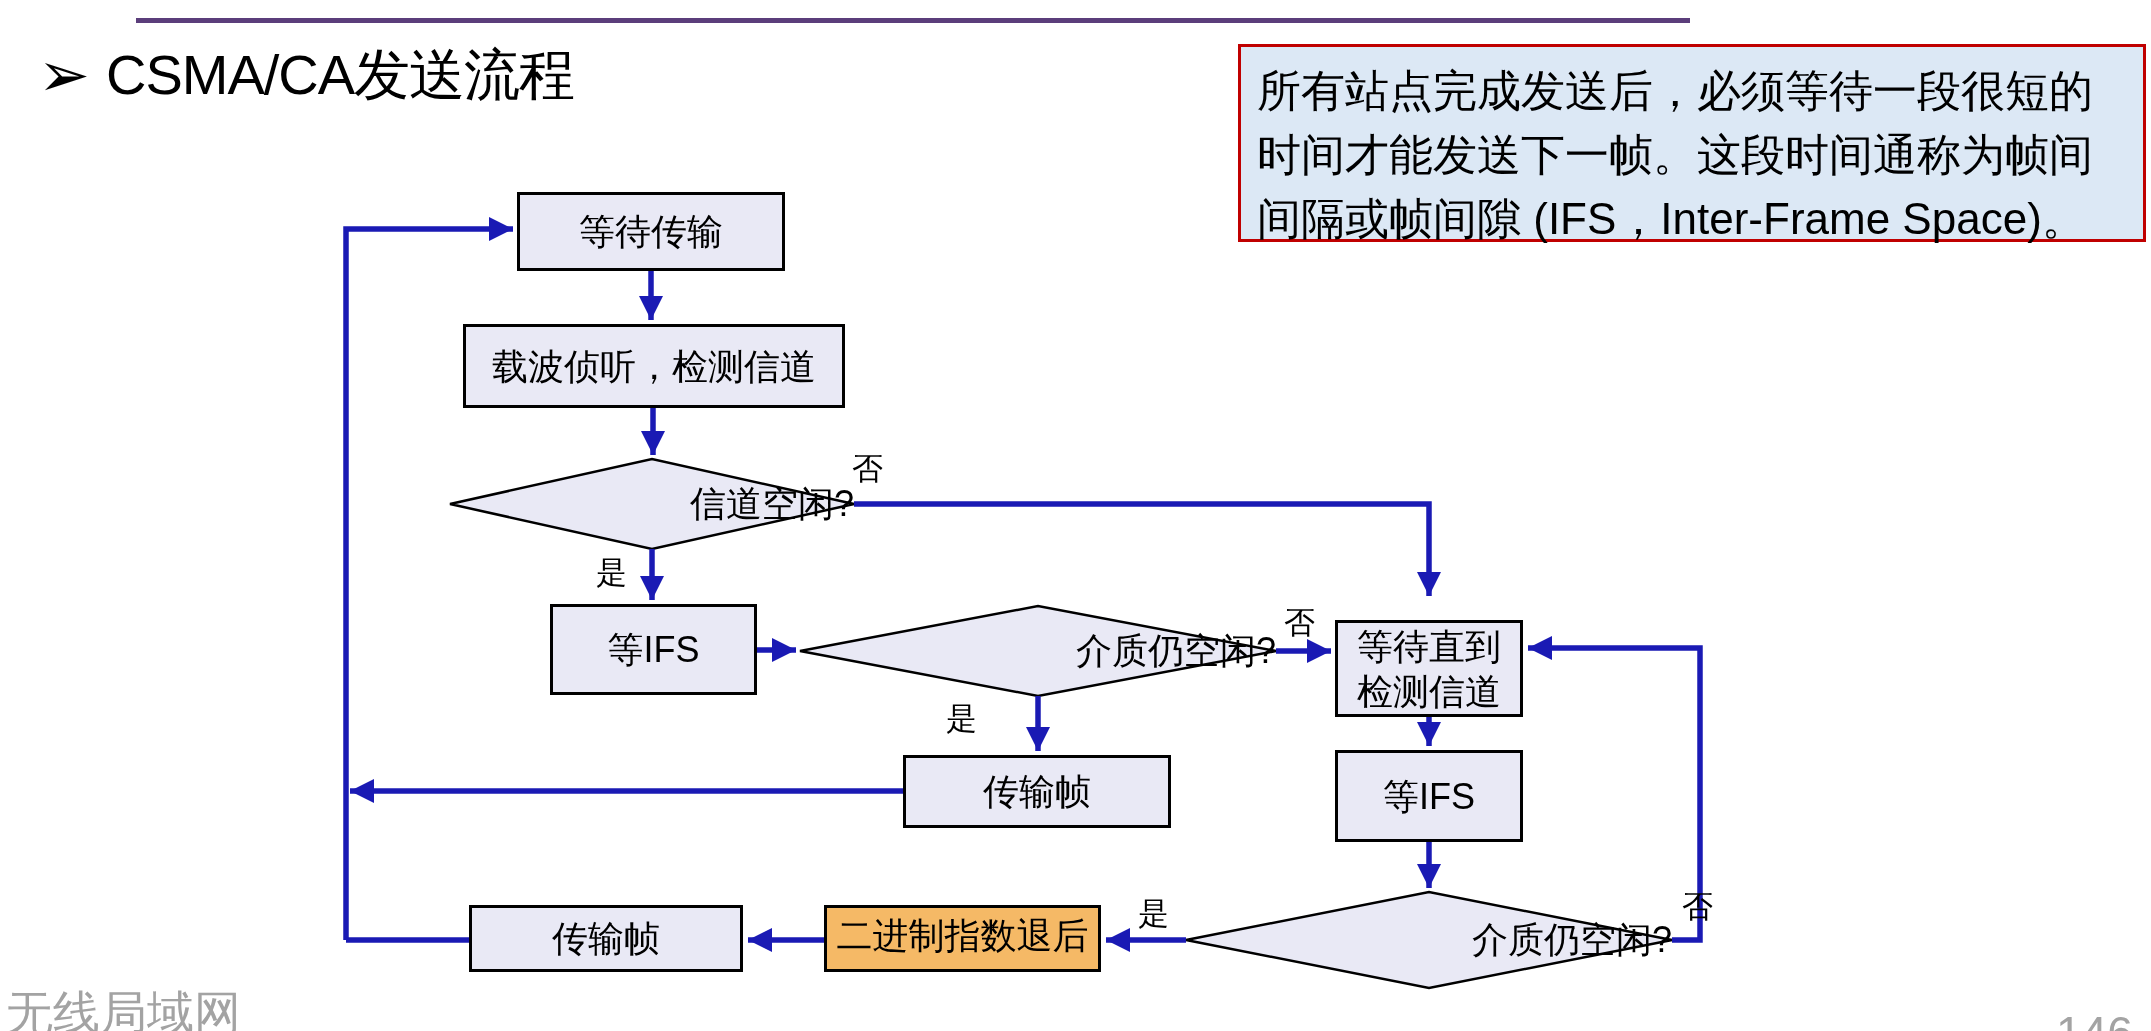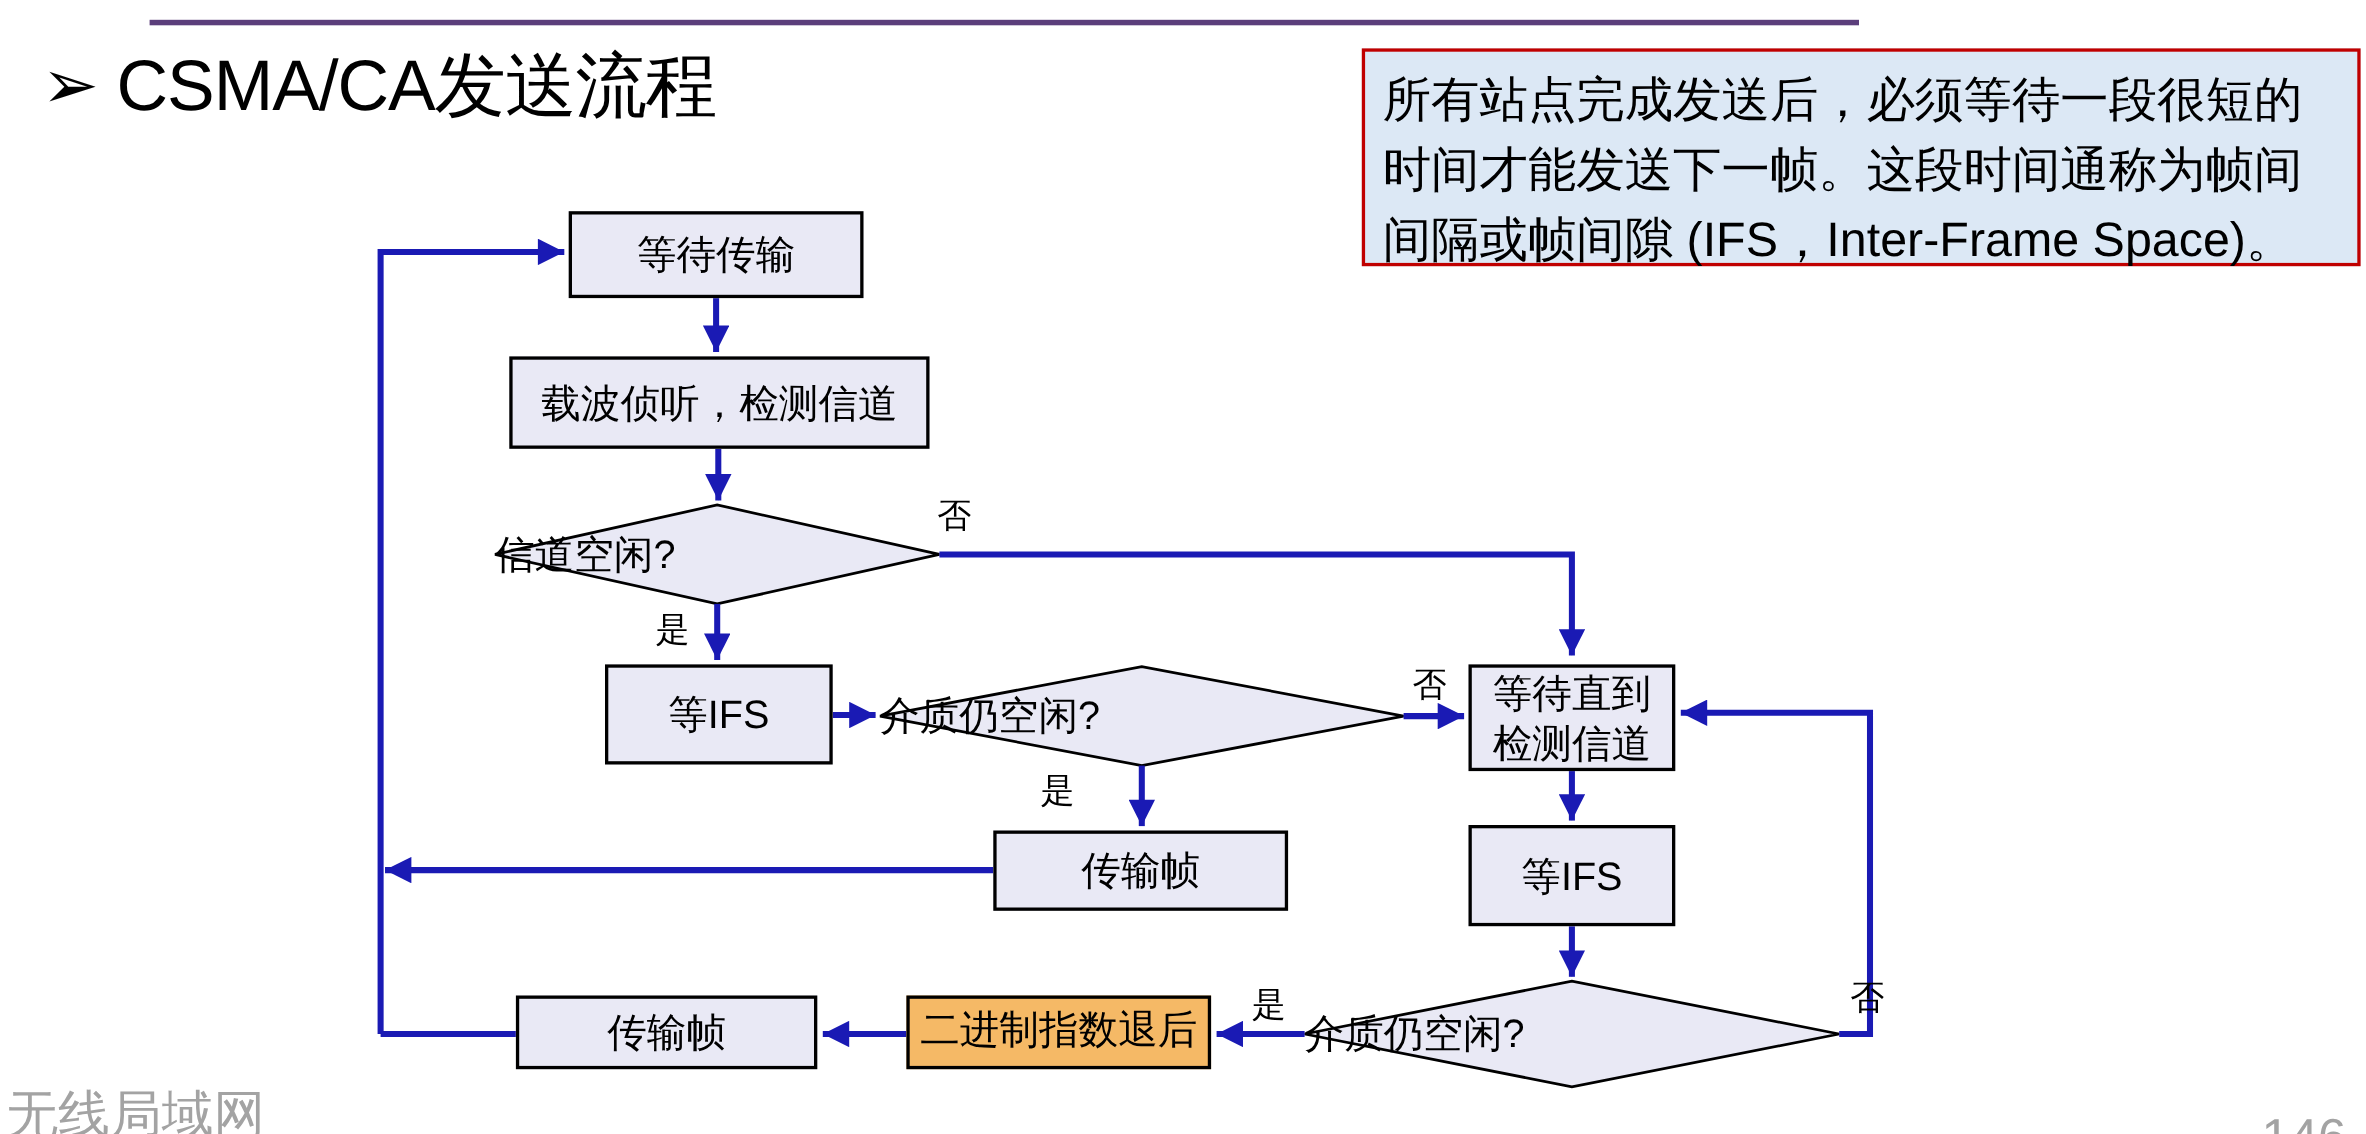--- a/index.html
+++ b/index.html
@@ -3,34 +3,34 @@
 <meta charset="utf-8">
 <style>
   html,body{margin:0;padding:0;background:#ffffff;}
   .slide{
     position:relative;width:2151px;height:1031px;background:#ffffff;overflow:hidden;
     font-family:"Liberation Sans","DejaVu Sans",sans-serif;color:#000;
   }
   .accent-line{position:absolute;left:136px;top:18px;width:1554px;height:5px;background:#5B3E7B;}
   .title{position:absolute;left:38px;top:44px;display:flex;align-items:center;gap:16px;}
   .title .bullet{font-size:62px;line-height:1;color:#000;}
-  .title .text{font-size:65px;line-height:1.05;color:#000;letter-spacing:-1px;}
+  .title .text{font-size:56px;line-height:1.05;color:#000;letter-spacing:-1px;}
   .info-box{
     position:absolute;left:1238px;top:44px;width:908px;height:198px;box-sizing:border-box;
     background:#DCE8F5;border:3px solid #C00000;padding:12px 16px;
     font-size:44px;line-height:64px;color:#000;
   }
   .node{
     position:absolute;box-sizing:border-box;background:#E9E9F5;border:3px solid #000;
     display:flex;align-items:center;justify-content:center;text-align:center;
     font-size:36px;color:#000;line-height:1.25;
   }
   .node.orange{background:#F5B966;}
   .dlabel{
-    position:absolute;display:flex;align-items:center;justify-content:flex-start;
+    position:absolute;display:flex;align-items:center;justify-content:flex-end;
     text-align:center;font-size:36px;color:#000;pointer-events:none;
   }
   .edge-label{position:absolute;font-size:31px;color:#000;}
   svg.wires{position:absolute;left:0;top:0;pointer-events:none;}
   .footer-left{position:absolute;left:6px;top:982px;font-size:47px;color:#A3A3A3;}
   .footer-page{position:absolute;left:2056px;top:1006px;font-size:46px;color:#A3A3A3;}
 </style>
 </head>
 <body>
 
@@ -92,21 +92,21 @@
   </div>
 
   <div class="node" style="left:550px;top:604px;width:207px;height:91px;">
     <span>等IFS</span>
   </div>
 
   <div class="dlabel" style="left:800px;top:606px;width:476px;height:90px;">
     <span>介质仍空闲?</span>
   </div>
 
-  <div class="node" style="left:1335px;top:604px;width:188px;height:97px;">
+  <div class="node" style="left:1335px;top:620px;width:188px;height:97px;">
     <span>
       <span style="display:block;">等待直到</span>
       <span style="display:block;">检测信道</span>
     </span>
   </div>
 
   <div class="node" style="left:1335px;top:750px;width:188px;height:92px;">
     <span>等IFS</span>
   </div>
 

